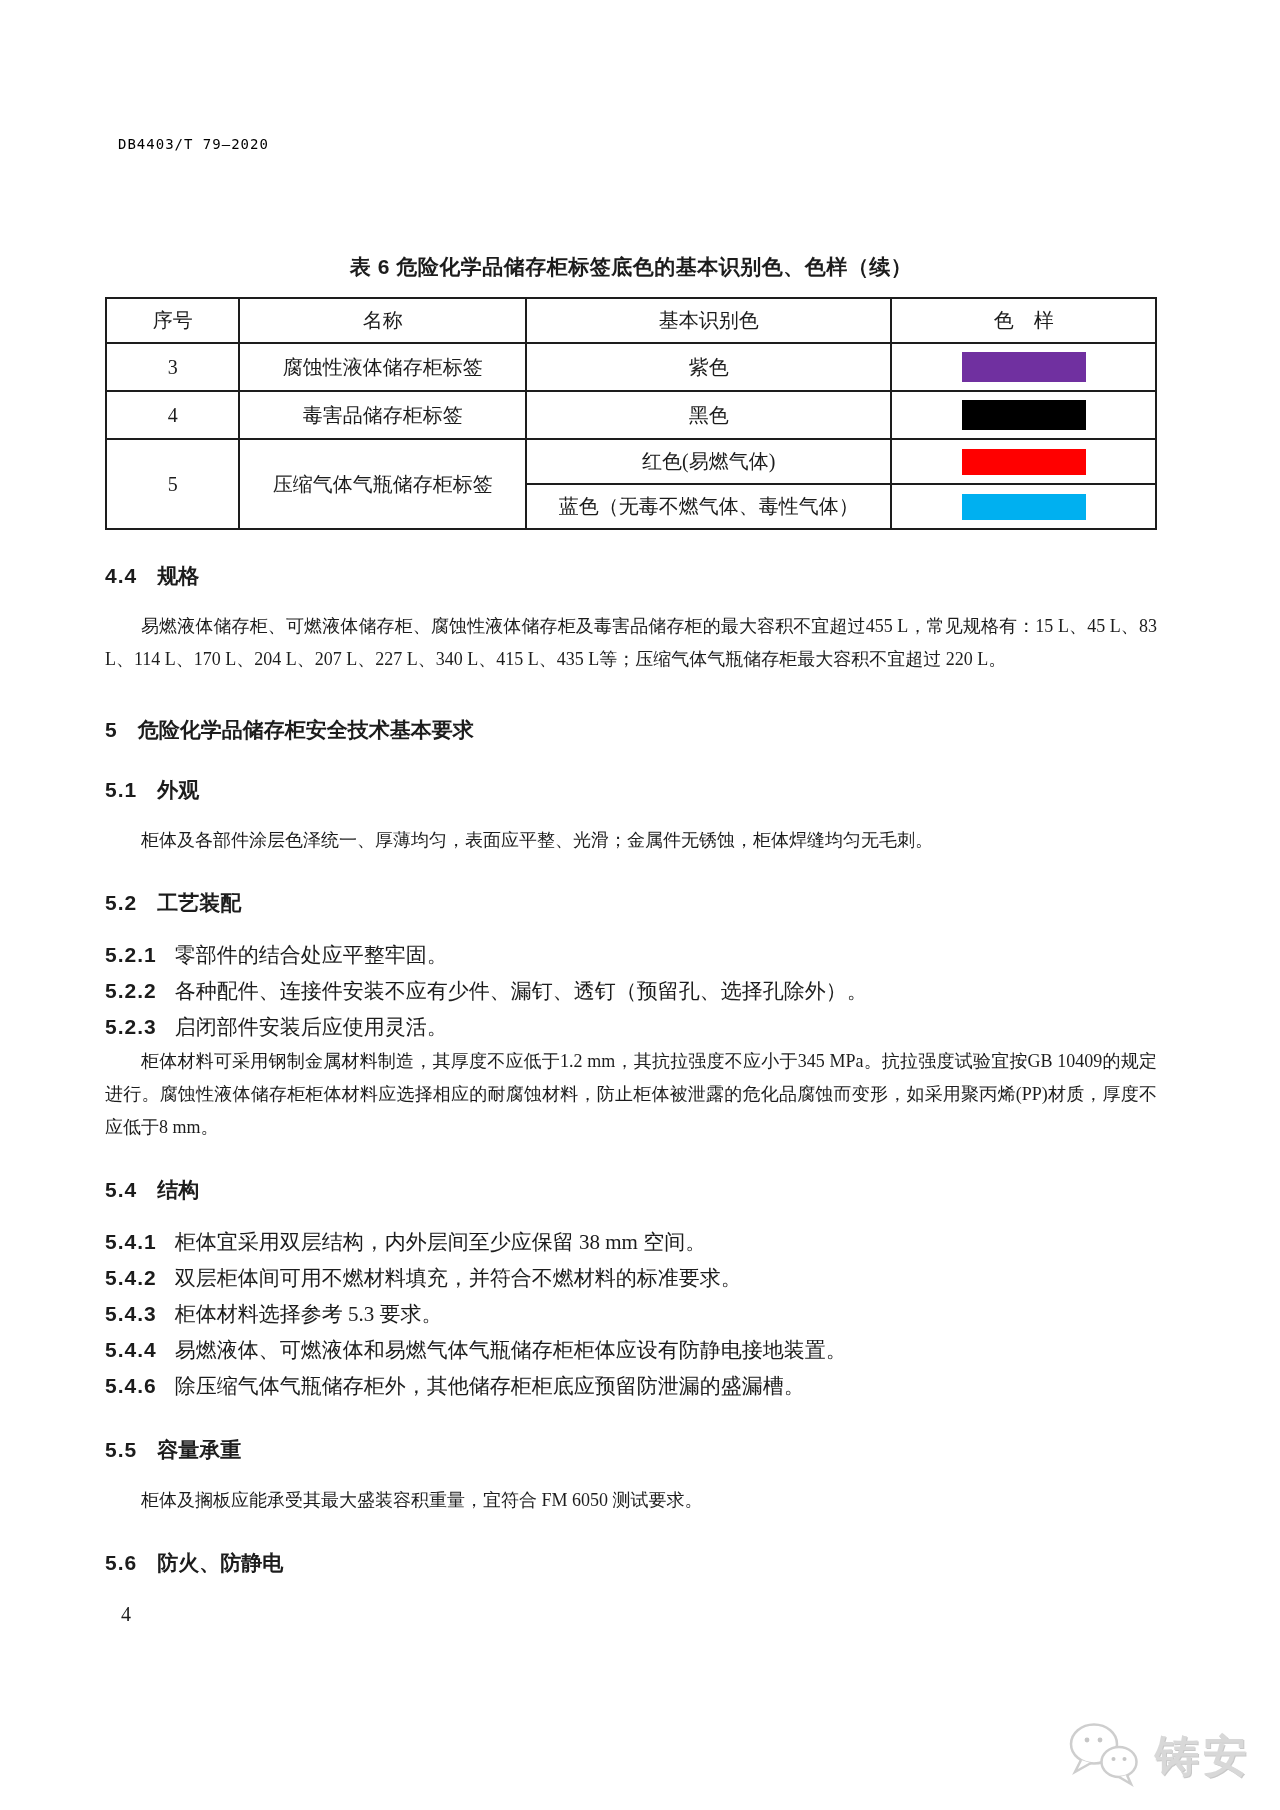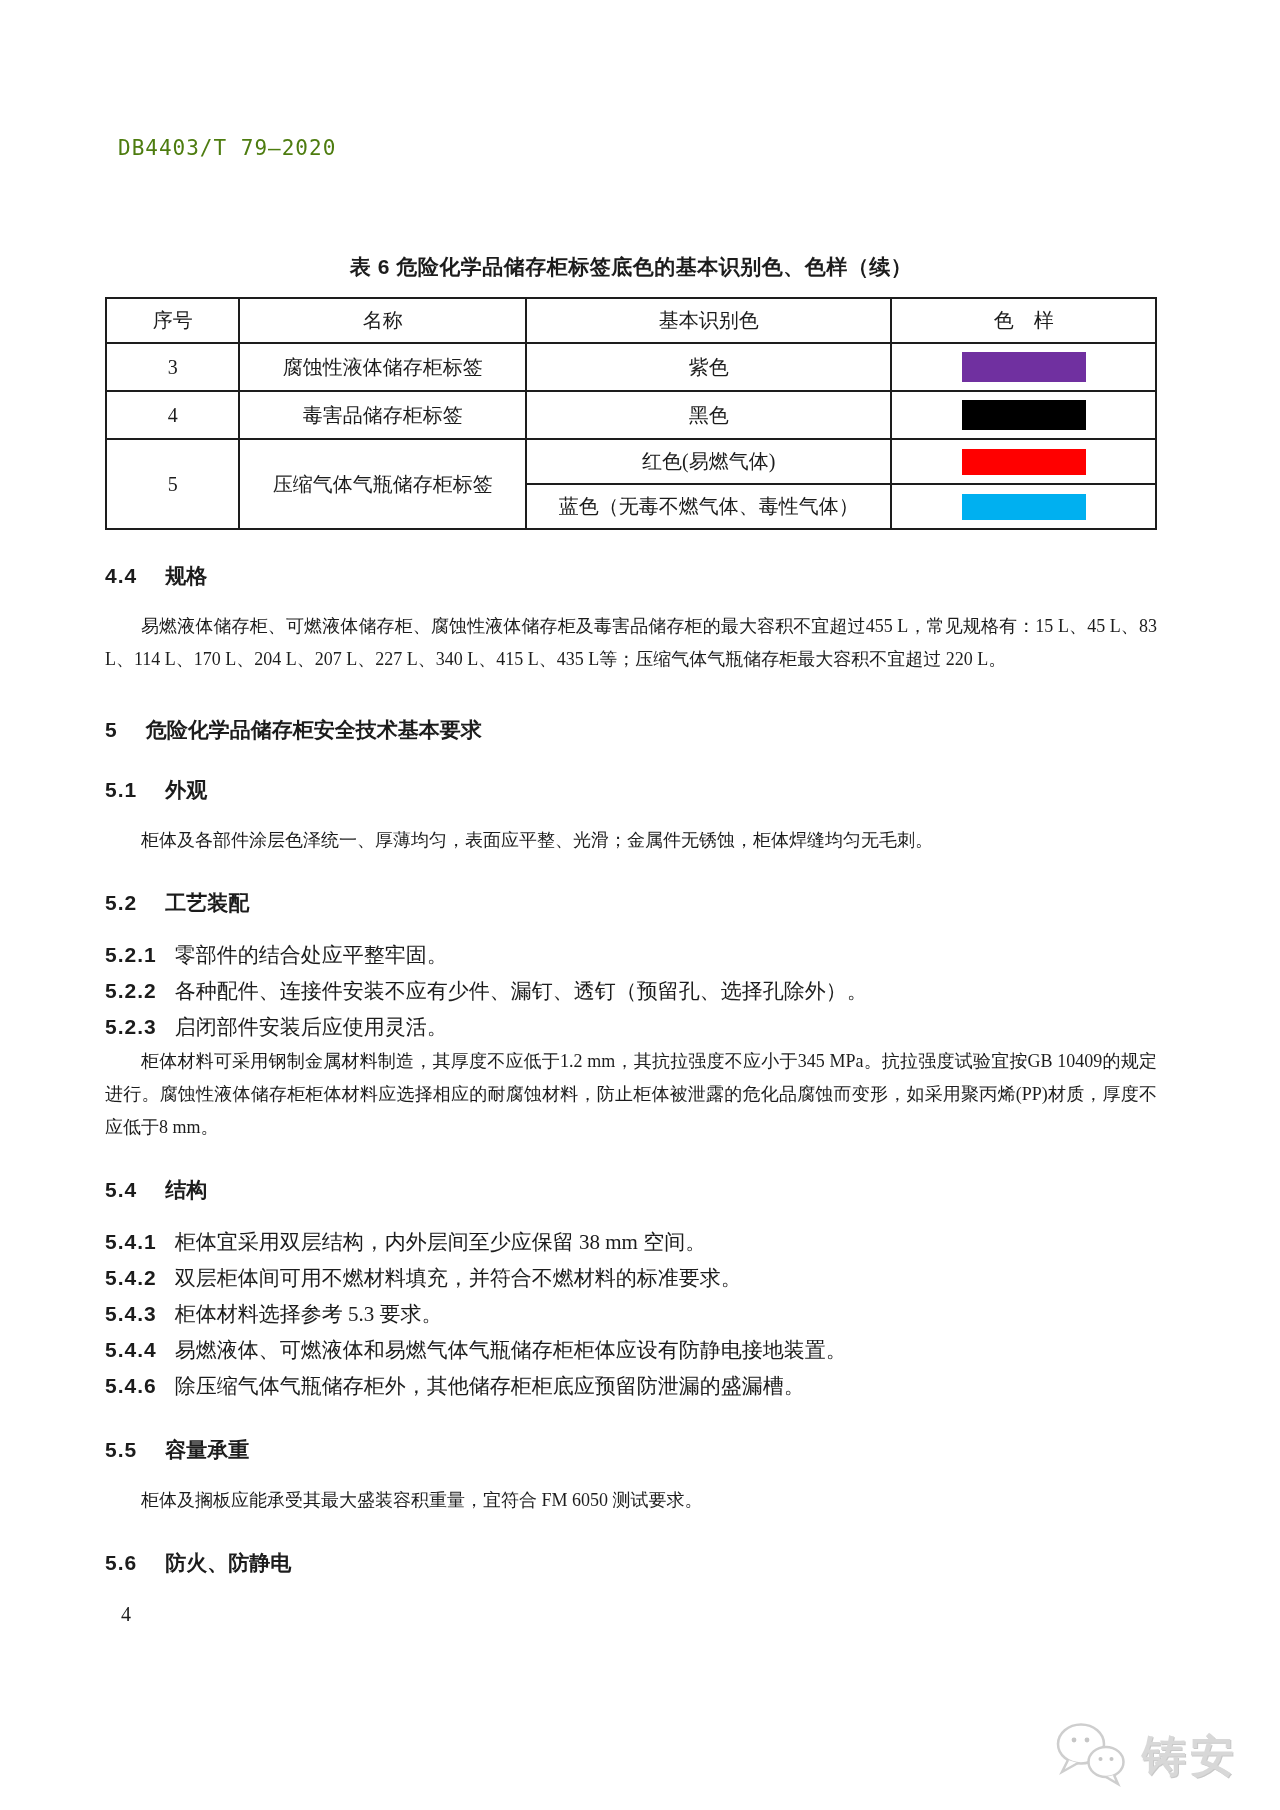--- a/index.html
+++ b/index.html
@@ -10,23 +10,23 @@
     background: #ffffff;
     overflow: hidden;
     color: #1c1c1c;
     font-family: "Liberation Serif", "DejaVu Serif", serif;
   }
   .doc-header {
     position: absolute;
     left: 118px;
     top: 136px;
     font-family: "DejaVu Sans Mono", "Liberation Mono", monospace;
-    font-size: 21px;
+    font-size: 14px;
     letter-spacing: 1px;
-    color: #4d7c0f;
+    color: #000000;
   }
   .content {
     position: absolute;
     left: 105px;
     right: 123px;
     top: 253px;
   }
   .table-title {
     text-align: center;
     font-family: "Liberation Sans", "DejaVu Sans", sans-serif;
@@ -55,21 +55,21 @@
   .swatch { width: 124px; height: 30px; margin: 0 auto; }
   .swatch.small { height: 26px; }
   .h1, .h2 {
     font-family: "Liberation Sans", "DejaVu Sans", sans-serif;
     font-weight: bold;
     font-size: 21px;
     line-height: 28px;
   }
   .h1 { margin: 40px 0 24px 0; }
   .h2 { margin: 32px 0 20px 0; }
-  .h1 .num, .h2 .num { margin-right: 28px; letter-spacing: 1px; }
+  .h1 .num, .h2 .num { margin-right: 20px; letter-spacing: 1px; }
   .para {
     font-size: 18px;
     line-height: 33px;
     text-indent: 2em;
     text-align: justify;
     margin: 0 0 2px 0;
   }
   .clause {
     font-size: 21px;
     line-height: 35px;
@@ -81,21 +81,21 @@
     letter-spacing: 1px;
     margin-right: 18px;
   }
   .page-number {
     margin-top: 26px;
     padding-left: 16px;
     font-size: 20px;
   }
   .watermark {
     position: absolute;
-    right: 42px;
+    right: 29px;
     bottom: 18px;
     display: flex;
     align-items: center;
     gap: 10px;
     opacity: 0.85;
   }
   .watermark .brand {
     font-family: "Liberation Serif", serif;
     font-weight: bold;
     font-size: 44px;

